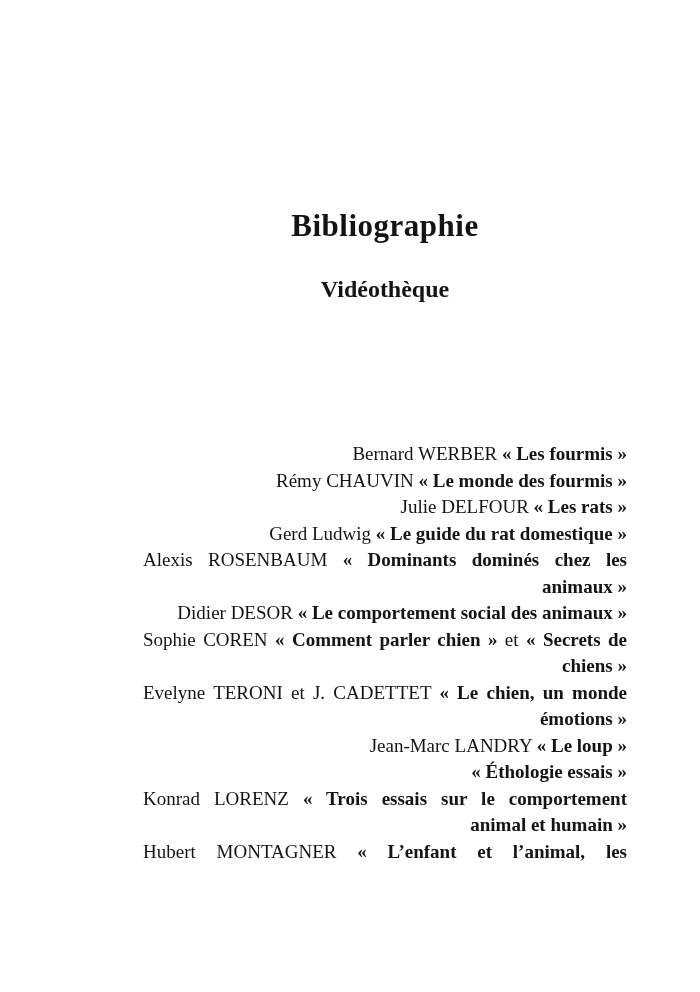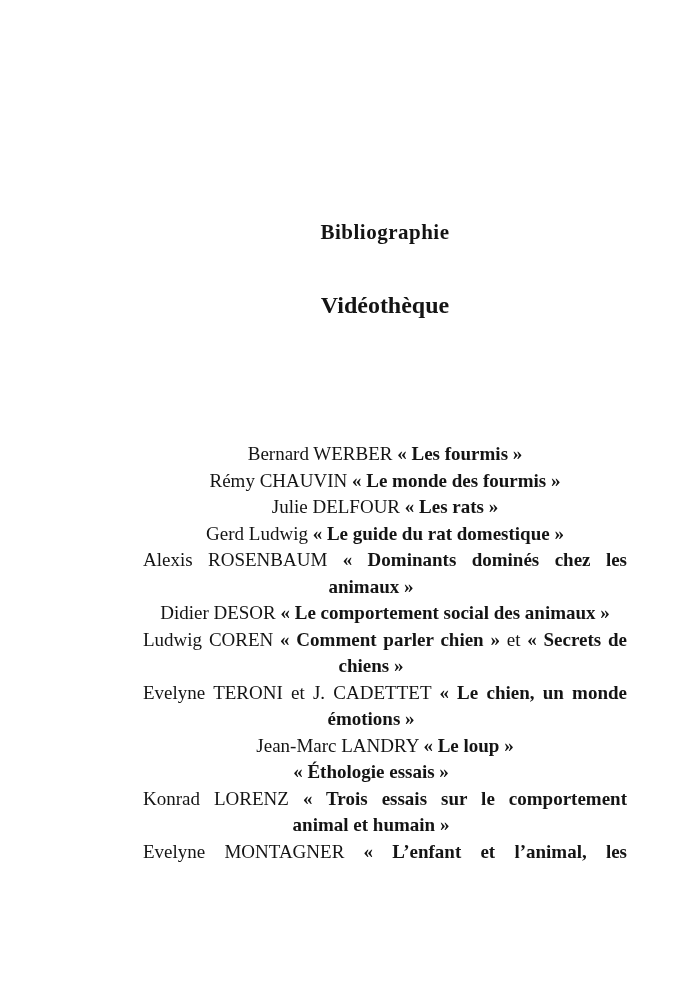--- a/index.html
+++ b/index.html
@@ -22,43 +22,43 @@
     }
     .heading {
       position: absolute;
       left: 129px;
       width: 512px;
       text-align: center;
       font-weight: bold;
       white-space: nowrap;
     }
     #page-title {
-      top: 220px;
-      font-size: 21px;
+      top: 208px;
+      font-size: 31px;
       letter-spacing: 0.5px;
     }
     #subtitle {
-      top: 292px;
+      top: 276px;
       font-size: 24px;
     }
     #livres-heading {
       top: 389px;
       font-size: 24px;
     }
     #book-list {
       position: absolute;
       top: 441px;
       left: 115px;
       width: 512px;
       font-size: 19px;
       line-height: 26.5px;
       hyphens: none;
     }
     .entry { margin: 0; padding: 0; }
-    .line { text-align: center; }
+    .line { text-align: right; }
     .line.first { text-indent: 28px; }
     .line.just {
       text-align: justify;
       text-align-last: justify;
     }
     .b { font-weight: bold; }
   </style>
 </head>
 <body>
 
@@ -83,35 +83,35 @@
         <div class="line first"><span>Gerd Ludwig </span><span class="b">« Le guide du rat domestique »</span></div>
       </div>
       <div class="entry">
         <div class="line first just"><span>Alexis ROSENBAUM </span><span class="b">« Dominants dominés chez les</span></div>
         <div class="line"><span class="b">animaux »</span></div>
       </div>
       <div class="entry">
         <div class="line first"><span>Didier DESOR </span><span class="b">« Le comportement social des animaux »</span></div>
       </div>
       <div class="entry">
-        <div class="line first just"><span>Ludwig COREN </span><span class="b">« Comment parler chien »</span><span> et </span><span class="b">« Secrets de</span></div>
+        <div class="line first just"><span>Sophie COREN </span><span class="b">« Comment parler chien »</span><span> et </span><span class="b">« Secrets de</span></div>
         <div class="line"><span class="b">chiens »</span></div>
       </div>
       <div class="entry">
         <div class="line first just"><span>Evelyne TERONI et J. CADETTET </span><span class="b">« Le chien, un monde</span></div>
         <div class="line"><span class="b">émotions »</span></div>
       </div>
       <div class="entry">
         <div class="line first"><span>Jean-Marc LANDRY </span><span class="b">« Le loup »</span></div>
       </div>
       <div class="entry">
         <div class="line"><span class="b">« Éthologie essais »</span></div>
       </div>
       <div class="entry">
         <div class="line first just"><span>Konrad LORENZ </span><span class="b">« Trois essais sur le comportement</span></div>
         <div class="line"><span class="b">animal et humain »</span></div>
       </div>
       <div class="entry">
-        <div class="line first just"><span>Evelyne MONTAGNER </span><span class="b">« L’enfant et l’animal, les</span></div>
+        <div class="line first just"><span>Hubert MONTAGNER </span><span class="b">« L’enfant et l’animal, les</span></div>
       </div>
     </div>
 
 </div>
 
 </body></html>

